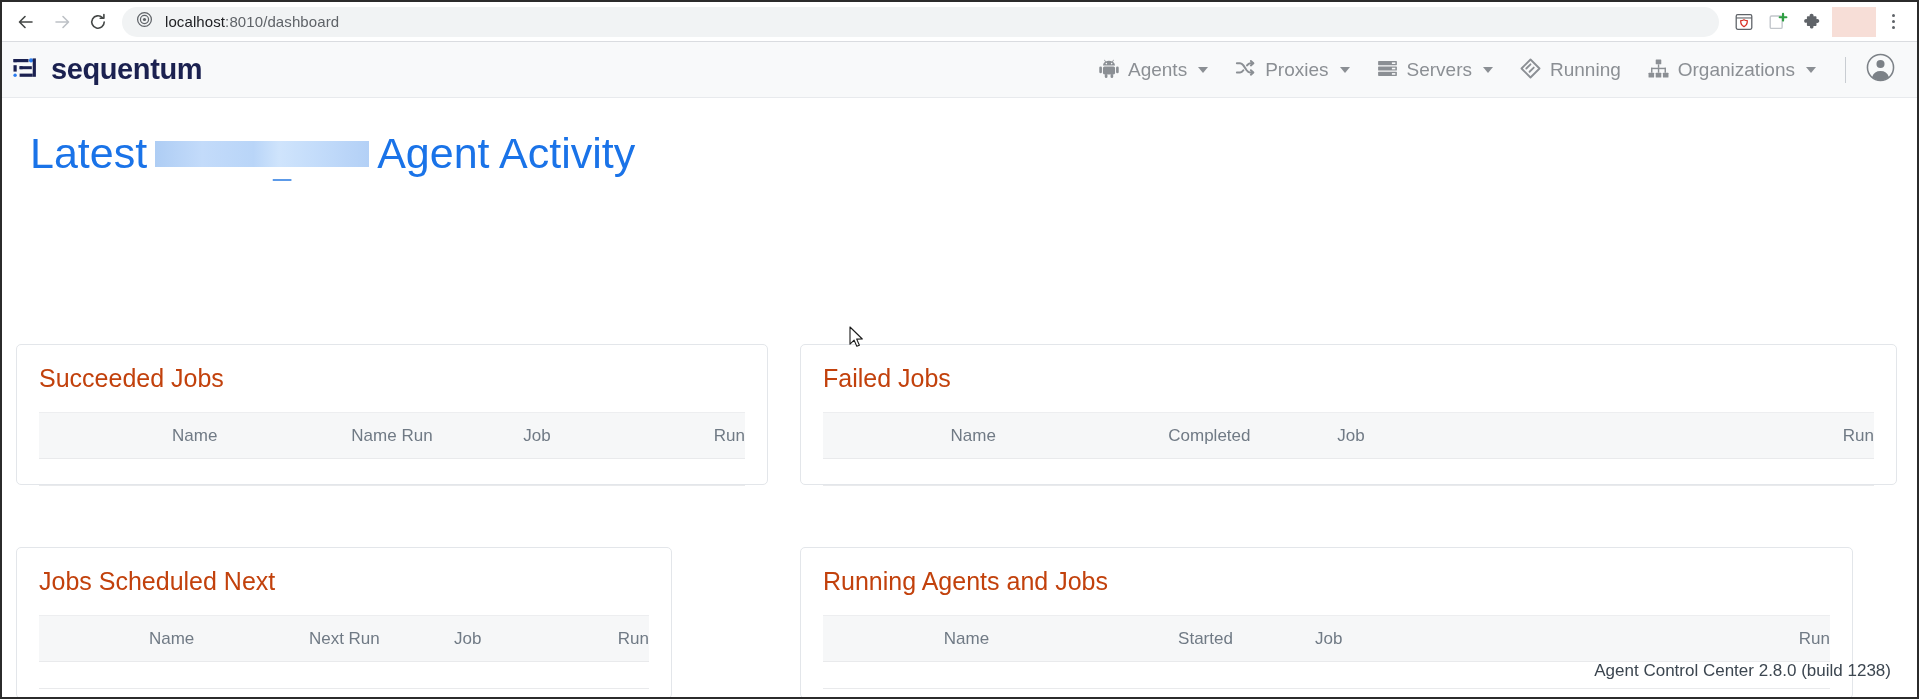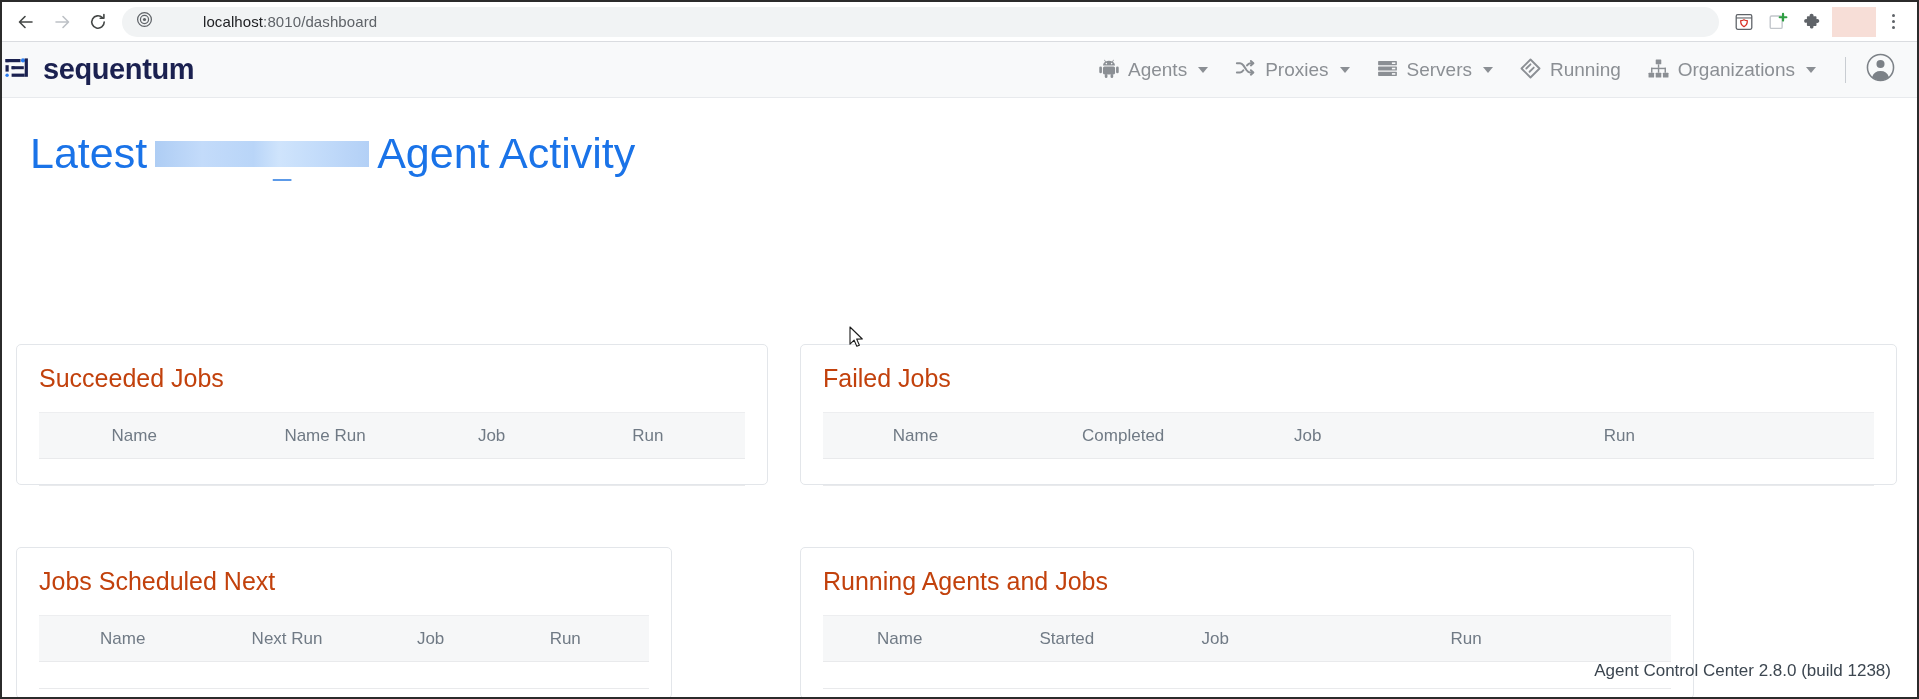--- a/index.html
+++ b/index.html
@@ -61,21 +61,20 @@
     min-width: 0;
   }
   #omnibox .site-icon { flex: 0 0 auto; margin-right: 12px; display:block; }
   #url-text {
     font-size: 15px;
     color: #5f6368;
     white-space: nowrap;
     overflow: hidden;
     text-overflow: ellipsis;
     letter-spacing: 0.1px;
-    margin-left: 38px;
   }
   #url-text .host { color: #202124; }
 
   .chrome-icon {
     width: 30px;
     height: 30px;
     flex: 0 0 auto;
     display: flex;
     align-items: center;
     justify-content: center;
@@ -107,21 +106,21 @@
     background: #5f6368;
   }
 
   
   #app-header {
     height: 56px;
     background: #f8f9fa;
     border-bottom: 1px solid #e8eaed;
     display: flex;
     align-items: center;
-    padding: 0 20px 0 0;
+    padding: 0 20px 0 8px;
     box-sizing: border-box;
   }
   #brand {
     display: flex;
     align-items: center;
     gap: 11px;
   }
   #brand-wordmark {
     font-size: 29px;
     font-weight: 700;
@@ -204,38 +203,38 @@
   .card {
     position: absolute;
     background: #ffffff;
     border: 1px solid #e3e6ea;
     border-radius: 5px;
     box-sizing: border-box;
   }
   #card-succeeded  { left: 14px;  top: 246px; width: 752px; height: 141px; }
   #card-failed     { left: 798px; top: 246px; width: 1097px; height: 141px; }
   #card-scheduled  { left: 14px;  top: 449px; width: 656px; height: 152px; }
-  #card-running    { left: 798px; top: 449px; width: 894px; height: 152px; }
+  #card-running    { left: 798px; top: 449px; width: 1053px; height: 152px; }
 
   .card-title {
     margin: 21px 0 0 22px;
     font-size: 25px;
     color: #c2410c;
     font-weight: 400;
     line-height: 1;
   }
   .card-table {
     margin: 21px 22px 0 22px;
     border-collapse: collapse;
     width: calc(100% - 44px);
     table-layout: fixed;
   }
   .card-table th {
     background: #f6f7f8;
-    text-align: center;
+    text-align: right;
     font-weight: 400;
     font-size: 17px;
     color: #707a85;
     padding: 14px 0 14px 0;
     border-top: 1px solid #edeef0;
     border-bottom: 1px solid #e9eaec;
     line-height: 1;
   }
   .card-table th:first-child { padding-left: 12px; }
   .card-table td {

